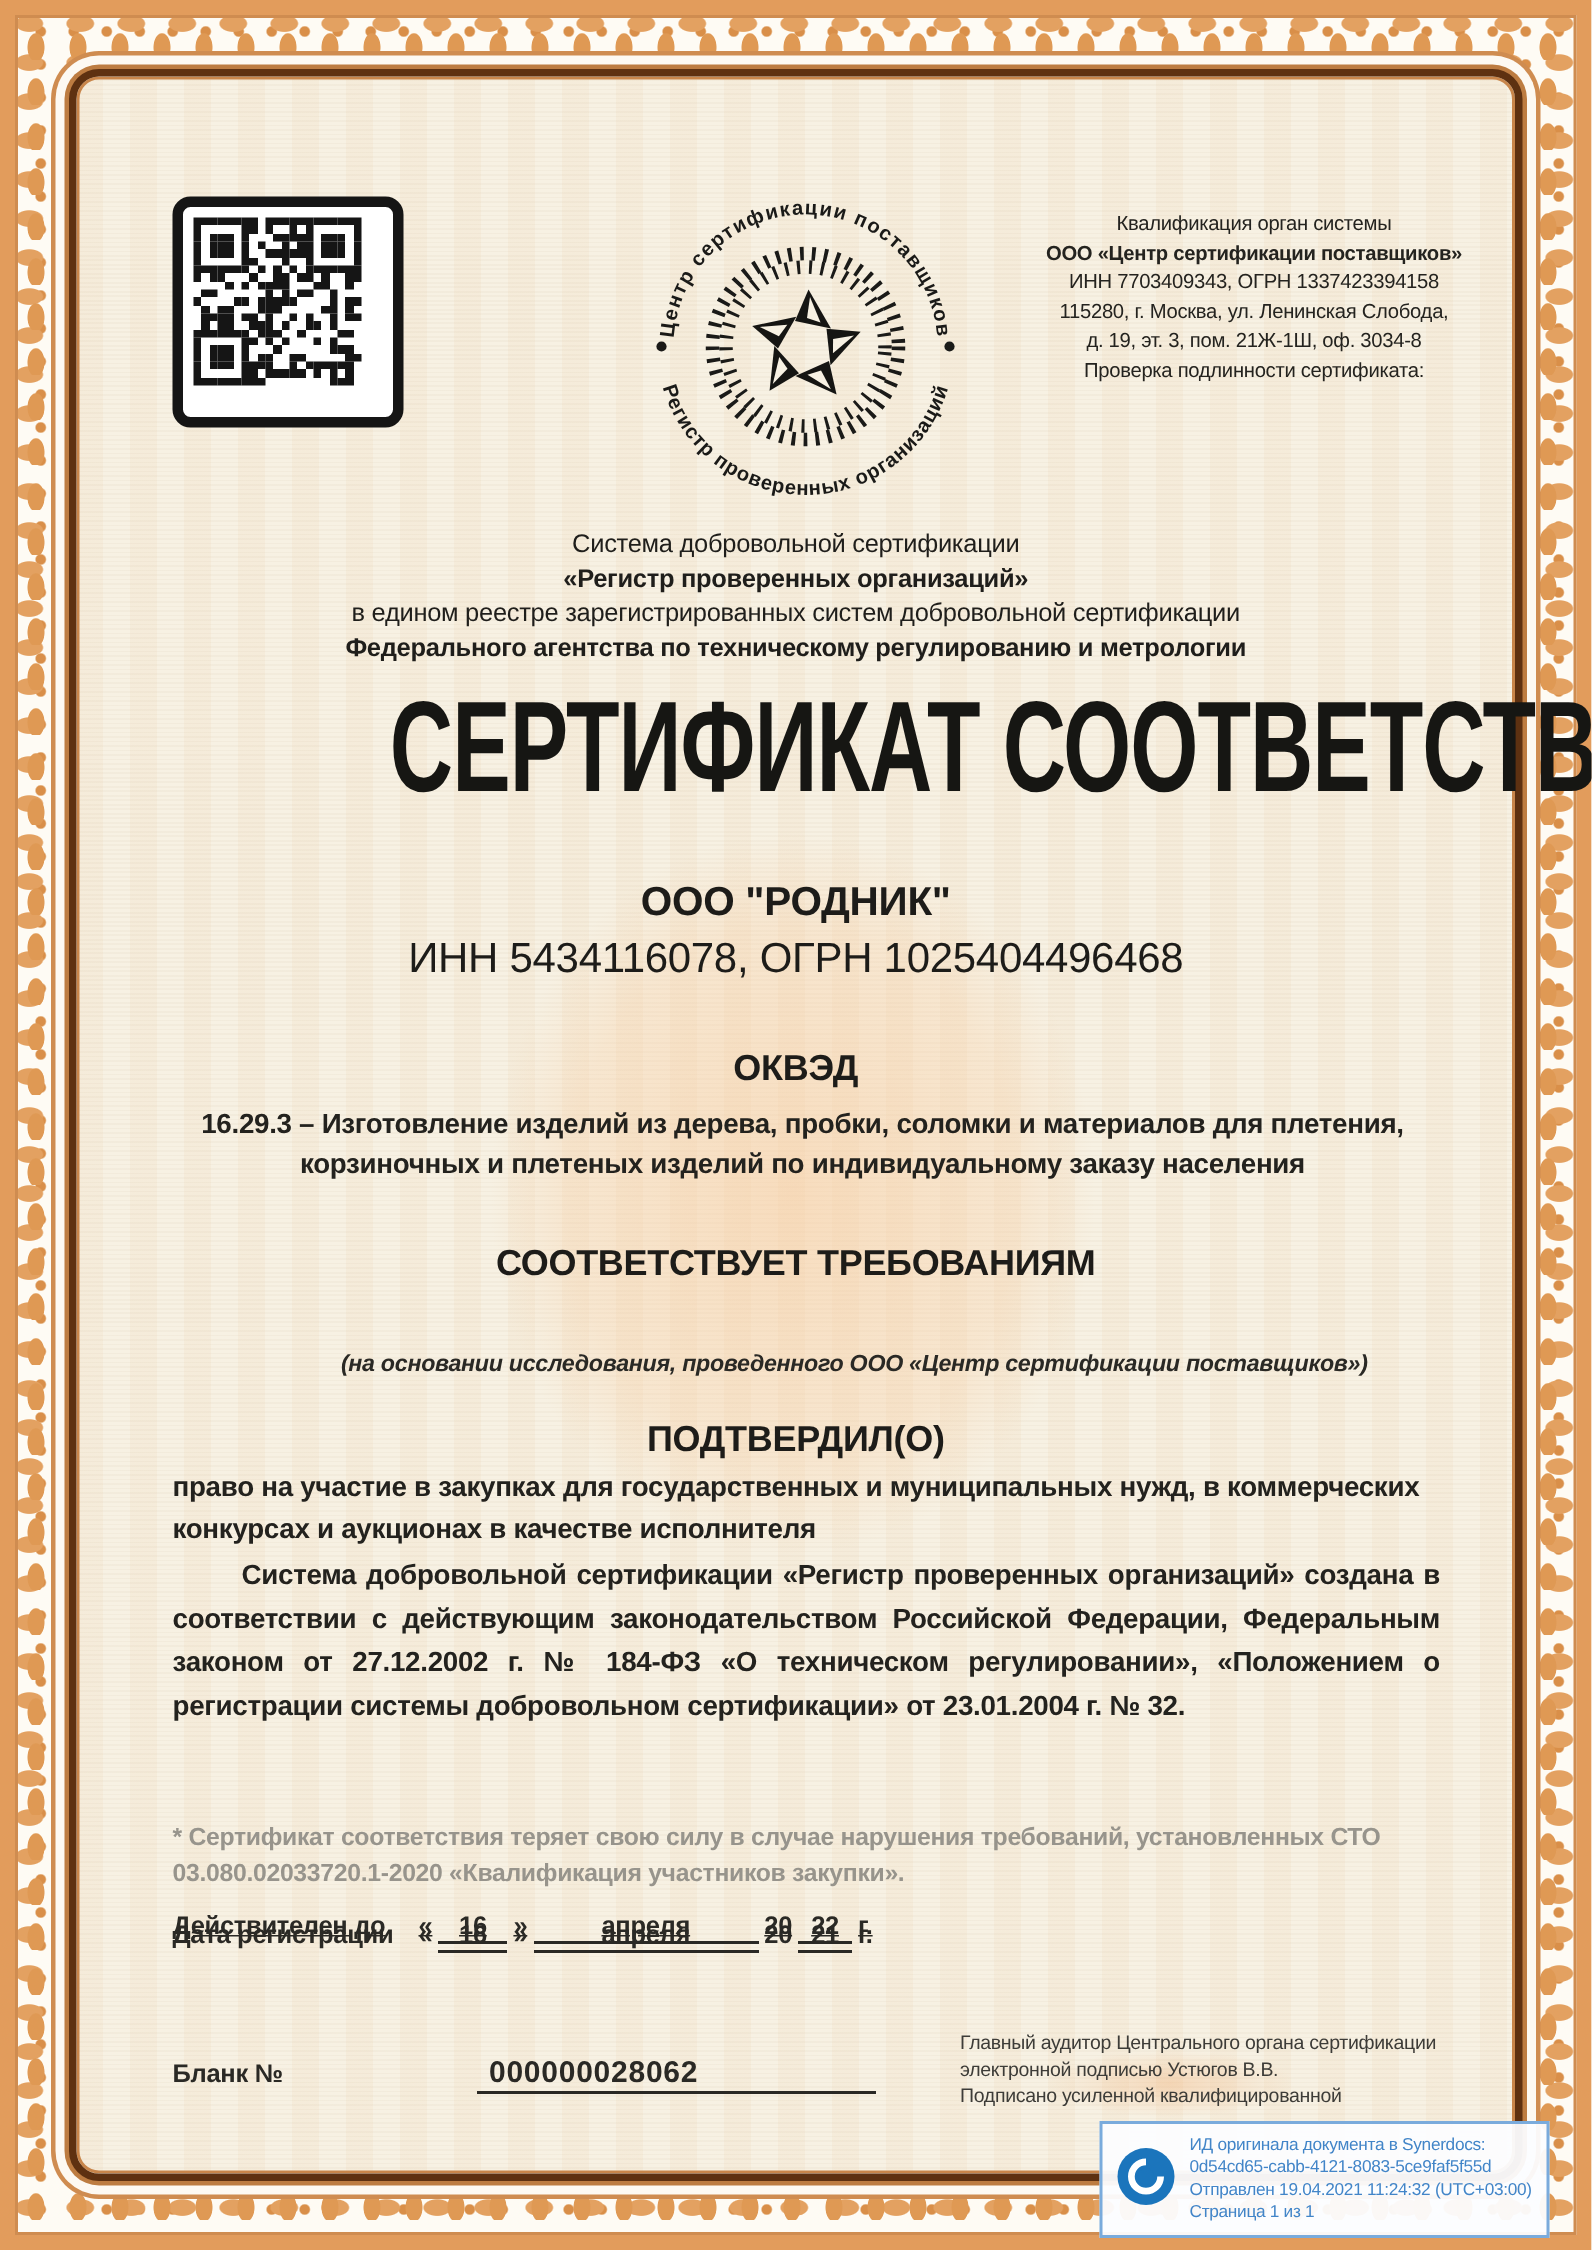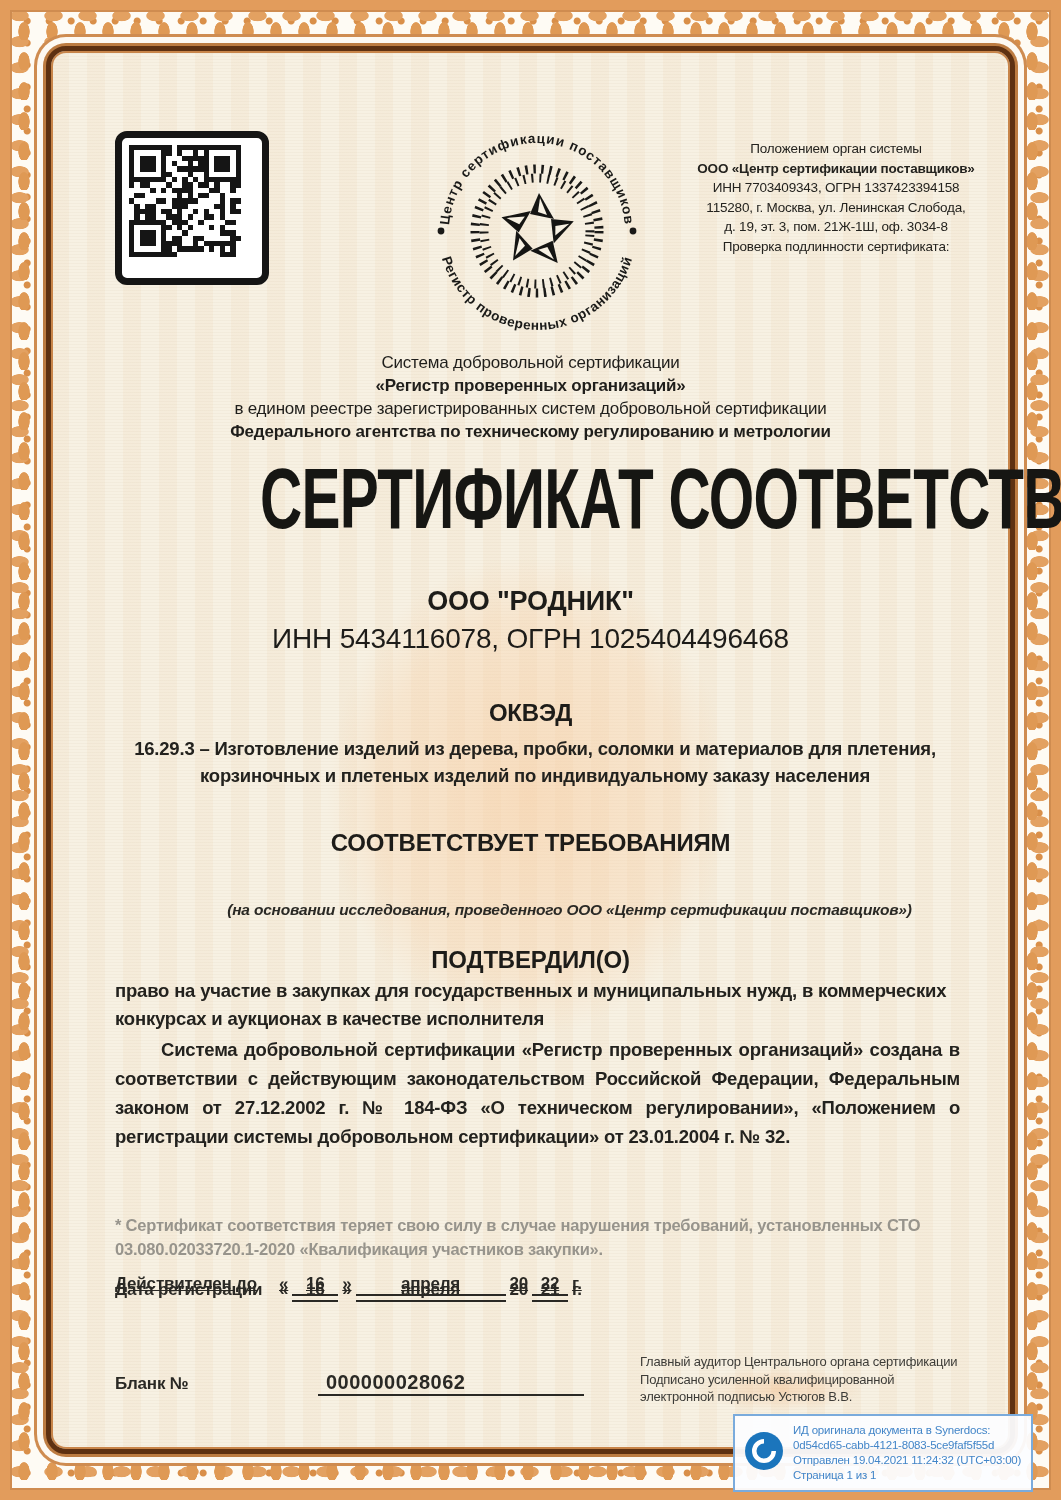--- a/index.html
+++ b/index.html
@@ -598,21 +598,21 @@
             <g transform="rotate(288)">
                 <path d="M 2 -38 L 17 -12 L -7 -17 Z"></path>
                 <path d="M 3 -33 L 10 -16 L 1 -19 Z" fill="#f7f1e3"></path>
               </g>
           </g>
         </g>
       </svg>
     </div>
 
     <div class="issuer">
-      <div>Положением орган системы</div>
+      <div>Квалификация орган системы</div>
       <div class="b">ООО «Центр сертификации поставщиков»</div>
       <div>ИНН 7703409343, ОГРН 1337423394158</div>
       <div>115280, г. Москва, ул. Ленинская Слобода,</div>
       <div>д. 19, эт. 3, пом. 21Ж-1Ш, оф. 3034-8</div>
       <div>Проверка подлинности сертификата:</div>
     </div>
 
     <div class="system">
       <div>Система добровольной сертификации</div>
       <div class="b">«Регистр проверенных организаций»</div>
@@ -663,22 +663,22 @@
     </div>
 
     <div class="frow row-blank">
       <span class="lbl">Бланк №</span>
       <span style="width:43px"></span>
       <span class="num">000000028062</span>
     </div>
 
     <div class="auditor">
       <div>Главный аудитор Центрального органа сертификации</div>
+      <div>электронной подписью Устюгов В.В.</div>
       <div>Подписано усиленной квалифицированной</div>
-      <div>электронной подписью Устюгов В.В.</div>
     </div>
   </div>
 
   <div class="stamp">
     <span>
       <svg width="42" height="42" viewBox="0 0 42 42">
         <circle cx="21" cy="21" r="19" fill="#1b75bc"></circle>
         <path d="M 21 9 A 12 12 0 1 0 33 21 L 28.5 21 A 7.5 7.5 0 1 1 21 13.5 Z" fill="#ffffff"></path>
         <circle cx="21" cy="21" r="5.5" fill="#1b75bc"></circle>
       </svg>

